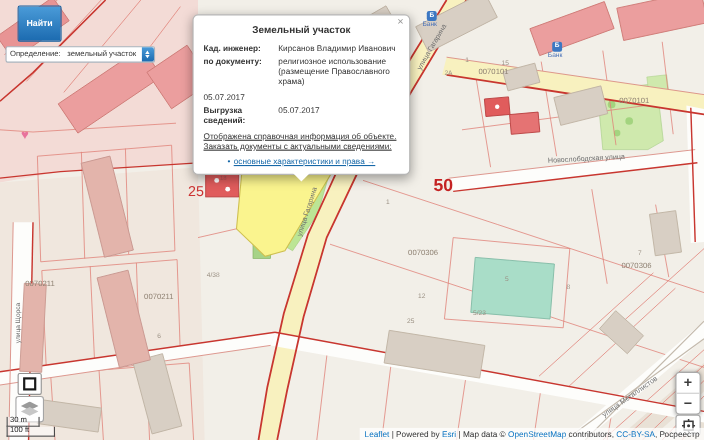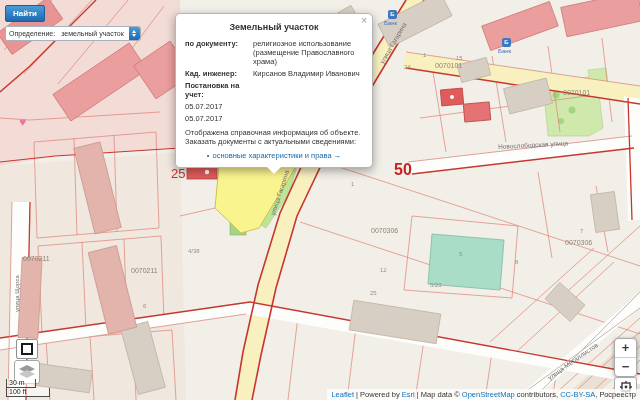--- a/index.html
+++ b/index.html
@@ -10,21 +10,21 @@
   #map-labels{position:absolute;left:0;top:0;width:640px;height:400px;pointer-events:none;z-index:5;}
   .mlabel{position:absolute;white-space:nowrap;transform-origin:0 0;line-height:1;}
   .bankicon{position:absolute;width:9px;height:9px;background:#3c77c2;border-radius:2px;color:#fff;
             font-size:6px;line-height:9px;text-align:center;font-weight:bold;z-index:5;}
   .hearticon{position:absolute;color:#e8739c;font-size:12px;line-height:12px;z-index:5;}
   
   #search-panel{position:absolute;left:5px;top:5px;z-index:40;}
   #search-row{display:flex;align-items:stretch;}
   #search-input{width:86px;height:13px;border:1px solid #98a2ac;font-size:8px;padding:0 3px;
                 font-family:"Liberation Sans",sans-serif;background:#fff;color:#222;}
-  #search-button{margin-left:0;height:17px;padding:0 7px;font-size:8px;font-weight:bold;color:#fff;
+  #search-button{margin-left:11px;height:33px;padding:0 7px;font-size:8px;font-weight:bold;color:#fff;
                  background:linear-gradient(#4a9bd8,#1c6bb0);border:1px solid #175f9e;border-radius:2px;
                  font-family:"Liberation Sans",sans-serif;cursor:pointer;}
   #filter-row{margin-top:4px;display:inline-flex;align-items:center;height:13px;background:#fff;
               border:1px solid #a8b2bc;font-size:7px;color:#333;padding-left:3px;border-radius:2px;}
   #filter-row .flt-label{font-weight:normal;}
   #filter-row .flt-value{margin-left:6px;margin-right:5px;}
   #dropdown-spinner{width:11px;height:13px;background:linear-gradient(#4a9bd8,#1c6bb0);
                     border-radius:0 2px 2px 0;display:flex;flex-direction:column;align-items:center;
                     justify-content:center;cursor:pointer;}
   .tri-up{width:0;height:0;border-left:2.5px solid transparent;border-right:2.5px solid transparent;
@@ -32,23 +32,23 @@
   .tri-down{width:0;height:0;border-left:2.5px solid transparent;border-right:2.5px solid transparent;
             border-top:3px solid #fff;}
   
   #popup{position:absolute;left:175px;top:13px;width:178px;background:#fff;border:1px solid #b5b5b5;
          border-radius:5px;box-shadow:0 3px 10px rgba(0,0,0,.35);padding:6px 9px 7px;z-index:30;
          font-size:7.5px;color:#333;line-height:1.2;}
   .ptitle{text-align:center;font-weight:bold;font-size:9px;margin:2px 0 6px;}
   .prow{display:flex;margin-bottom:3px;}
   .prow .pl{width:64px;flex:none;font-weight:bold;padding-right:4px;}
   .prow .pv{flex:1;}
-  .pfooter{margin-top:5px;}
+  .pfooter{margin-top:5px;text-decoration:underline;}
   .plink-row{text-align:center;margin-top:5px;}
-  .plink{color:#1668a8;cursor:pointer;}
+  .plink{color:#1668a8;text-decoration:underline;cursor:pointer;}
   .pbullet{color:#1668a8;margin-right:3px;}
   #popup-close{position:absolute;top:2px;right:5px;font-size:10px;color:#999;cursor:pointer;line-height:10px;}
   #popup-arrow{position:absolute;left:50%;bottom:-7px;margin-left:-8px;width:0;height:0;
                border-left:8px solid transparent;border-right:8px solid transparent;border-top:8px solid #fff;}
   
   #btn-overview{position:absolute;left:16px;top:339px;width:20px;height:18px;background:#fff;
                 border:1px solid #919191;border-radius:2px;display:flex;align-items:center;
                 justify-content:center;z-index:20;cursor:pointer;}
   #btn-overview .sq{width:8px;height:8px;border:2px solid #1a1a1a;}
   #btn-layers{position:absolute;left:14px;top:360px;width:24px;height:22px;background:#fff;
@@ -258,34 +258,34 @@
         <span class="tri-down"></span>
       </span>
     </div>
   </div>
 
   <div id="popup">
     <div id="popup-close">×</div>
     <div class="ptitle">Земельный участок</div>
     <div id="popup-rows">
         <div class="prow">
+          <div class="pl">Кад. инженер:</div>
+          <div class="pv">Кирсанов Владимир Иванович</div>
+        </div>
+        <div class="prow">
           <div class="pl">по документу:</div>
           <div class="pv">религиозное использование (размещение Православного храма)</div>
         </div>
         <div class="prow">
-          <div class="pl">Кад. инженер:</div>
-          <div class="pv">Кирсанов Владимир Иванович</div>
-        </div>
-        <div class="prow">
-          <div class="pl">Постановка на учет:</div>
         </div>
         <div class="prow">
           <div class="pv">05.07.2017</div>
         </div>
         <div class="prow">
+          <div class="pl">Выгрузка сведений:</div>
           <div class="pv">05.07.2017</div>
         </div>
       </div>
     <div class="pfooter">Отображена справочная информация об объекте. Заказать документы с актуальными сведениями:</div>
     <div class="plink-row">
       <span class="pbullet">•</span><a class="plink">основные характеристики и права →</a>
     </div>
     <div id="popup-arrow"></div>
   </div>
 

